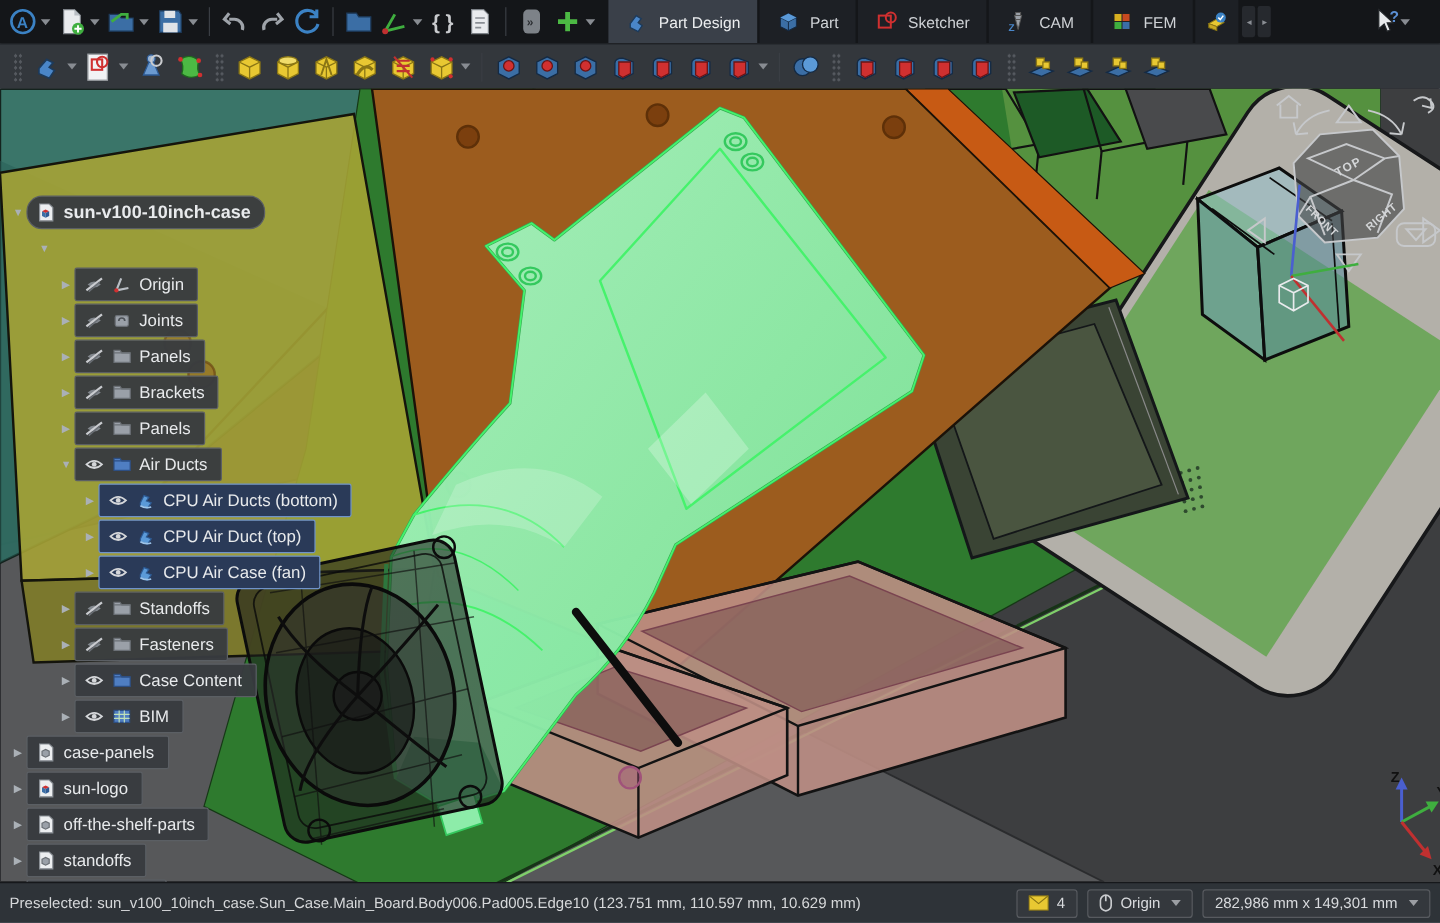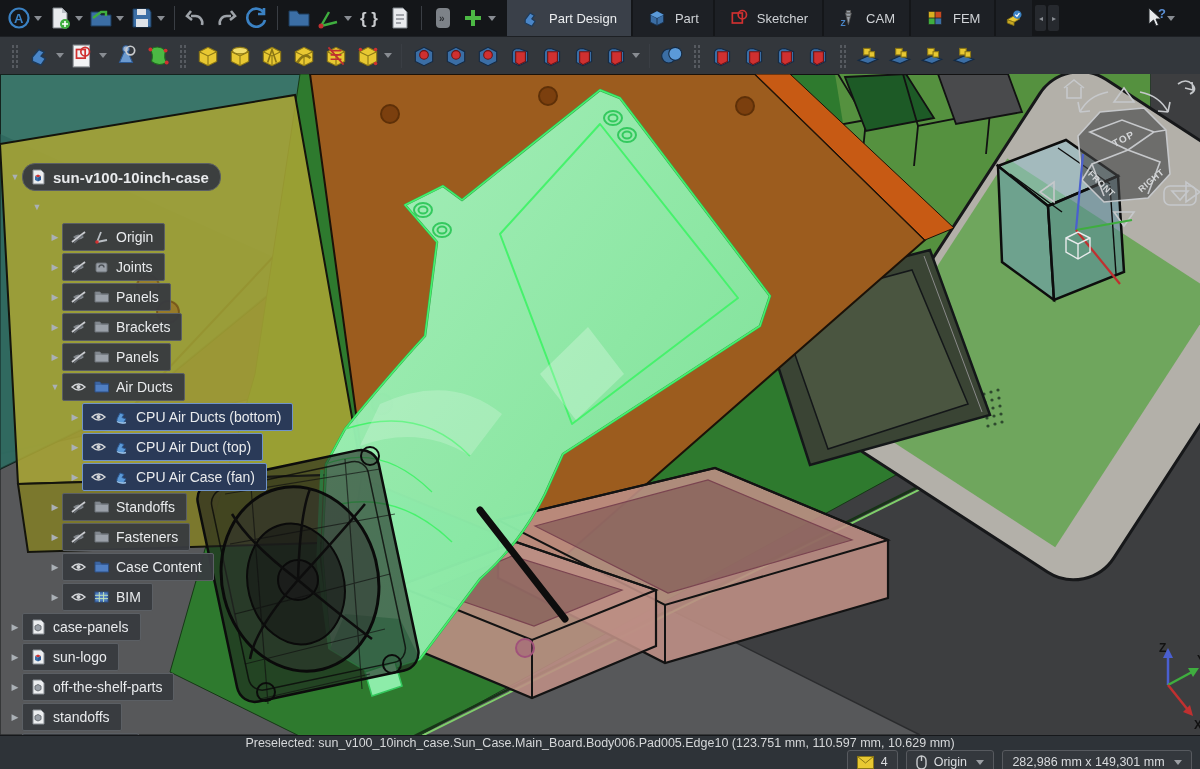--- a/index.html
+++ b/index.html
@@ -43,21 +43,21 @@
   .tw-arrow { width:14px; color:#aab0b6; font-size:9px; text-align:center; flex:none; }
   .tbox { display:inline-flex; align-items:center; gap:6px; height:28px; padding:0 11px 0 7px;
     background:rgba(56,59,63,0.96); border:1px solid #5b5f64; border-radius:2px;
     color:#e8eaec; font-size:14px; white-space:nowrap; }
   .trow.sel .tbox { background:#2a3a58; border-color:#6f93ca; }
   .trow.bold .tbox { font-weight:bold; font-size:15px;border-radius:13px; }
   .ticon { width:17px; height:16px; flex:none; display:inline-flex; align-items:center; justify-content:center; }
 
   
   #statusbar { position:absolute; left:0; top:735px; width:1200px; height:34px; background:#2e3338;
-    border-top:1px solid #16181b; display:flex; align-items:center; padding:0 8px;flex-direction:column; }
+    border-top:1px solid #16181b; display:flex; align-items:center; padding:0 8px; }
   #preselect { color:#d6d8da; font-size:12.5px; white-space:nowrap; }
   #status-right { margin-left:auto; display:flex; align-items:center; gap:8px; }
   .chip { display:flex; align-items:center; gap:7px; height:24px; padding:0 9px; background:#34383d;
     border:1px solid #575a5f; border-radius:3px; color:#d9dbde; font-size:12.5px; }
   .chip .dd { width:0; height:0; border-left:4px solid transparent; border-right:4px solid transparent;
     border-top:5px solid #9b9ea3; margin-left:2px; }
   svg text { font-family:"Liberation Sans", sans-serif; }
 </style>
 </head>
 <body>

